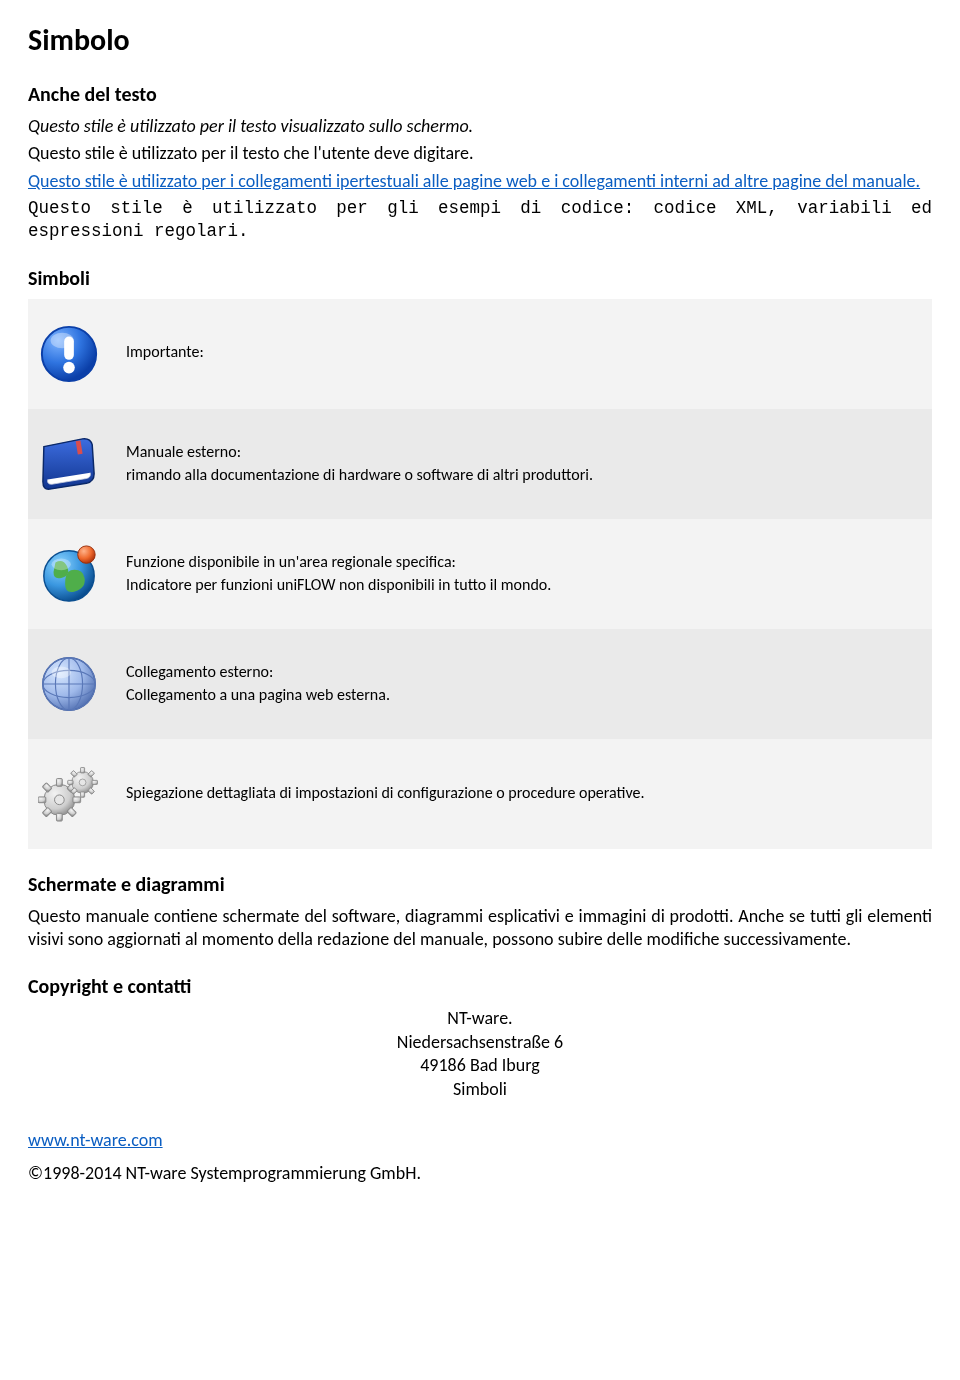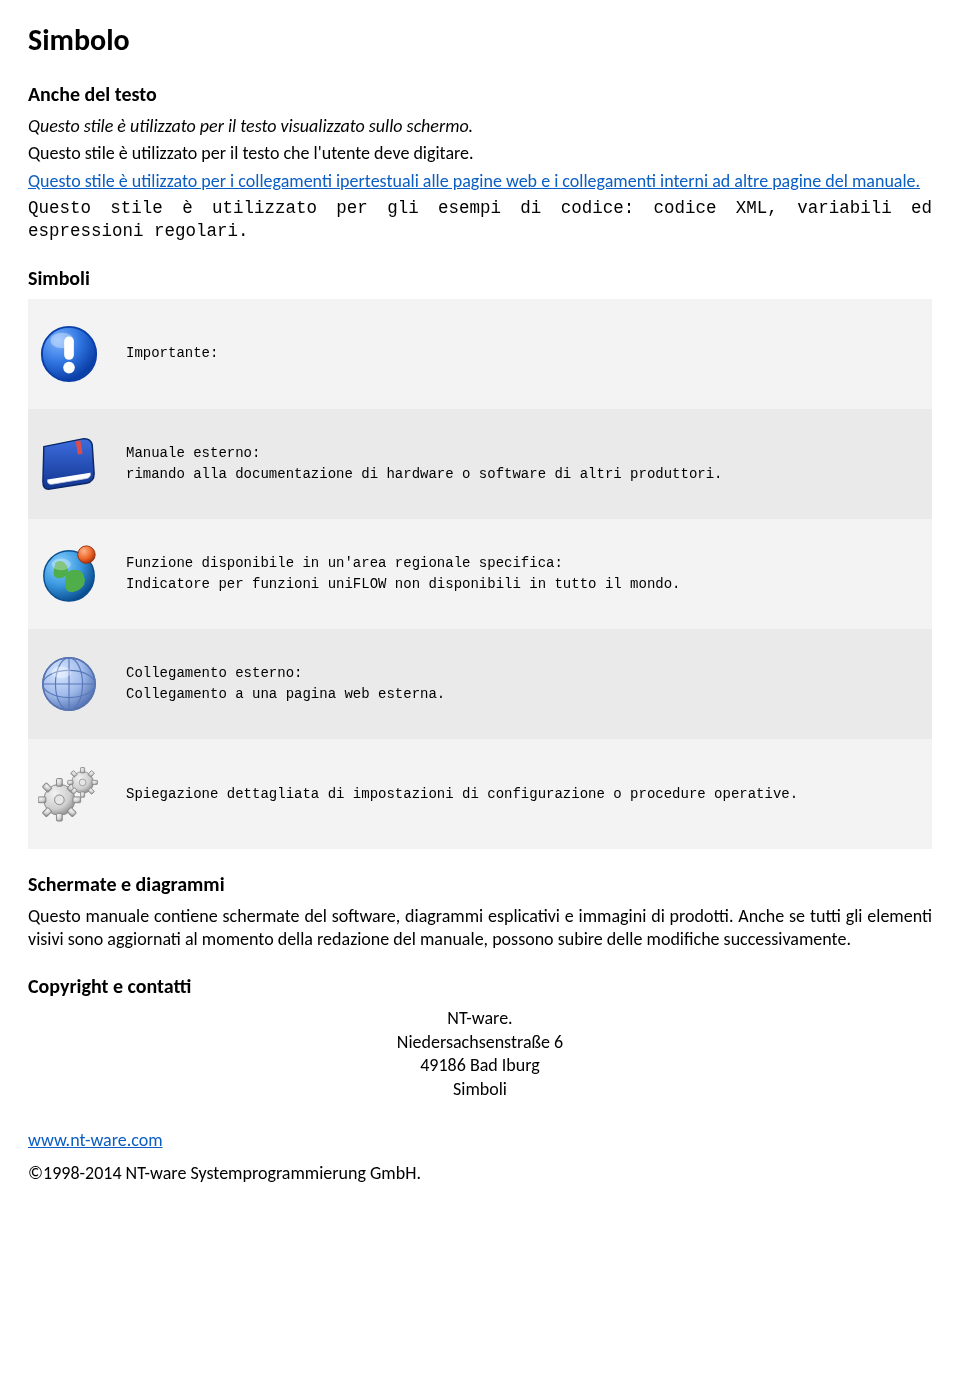--- a/index.html
+++ b/index.html
@@ -48,23 +48,22 @@
   .symbol-row:nth-child(even) { background: #eaeaea; }
   .icon-cell {
     width: 88px;
     flex: 0 0 88px;
     display: flex;
     align-items: center;
     justify-content: flex-start;
   }
   .text-cell {
     flex: 1;
-    font-size: 14px;
+    font-size: 16px;
     line-height: 1.3;
-    font-family: Liberation Mono, monospace;
   }
   .text-cell .line1 { margin-bottom: 2px; }
   svg { display: block; }
   .addr-line { margin: 0; text-align: center; }
   .mt { }
   .mts { margin-top: 6px; }
   .web-link {
     color: #0b5ec2;
     text-decoration: underline;
     display: inline-block;

